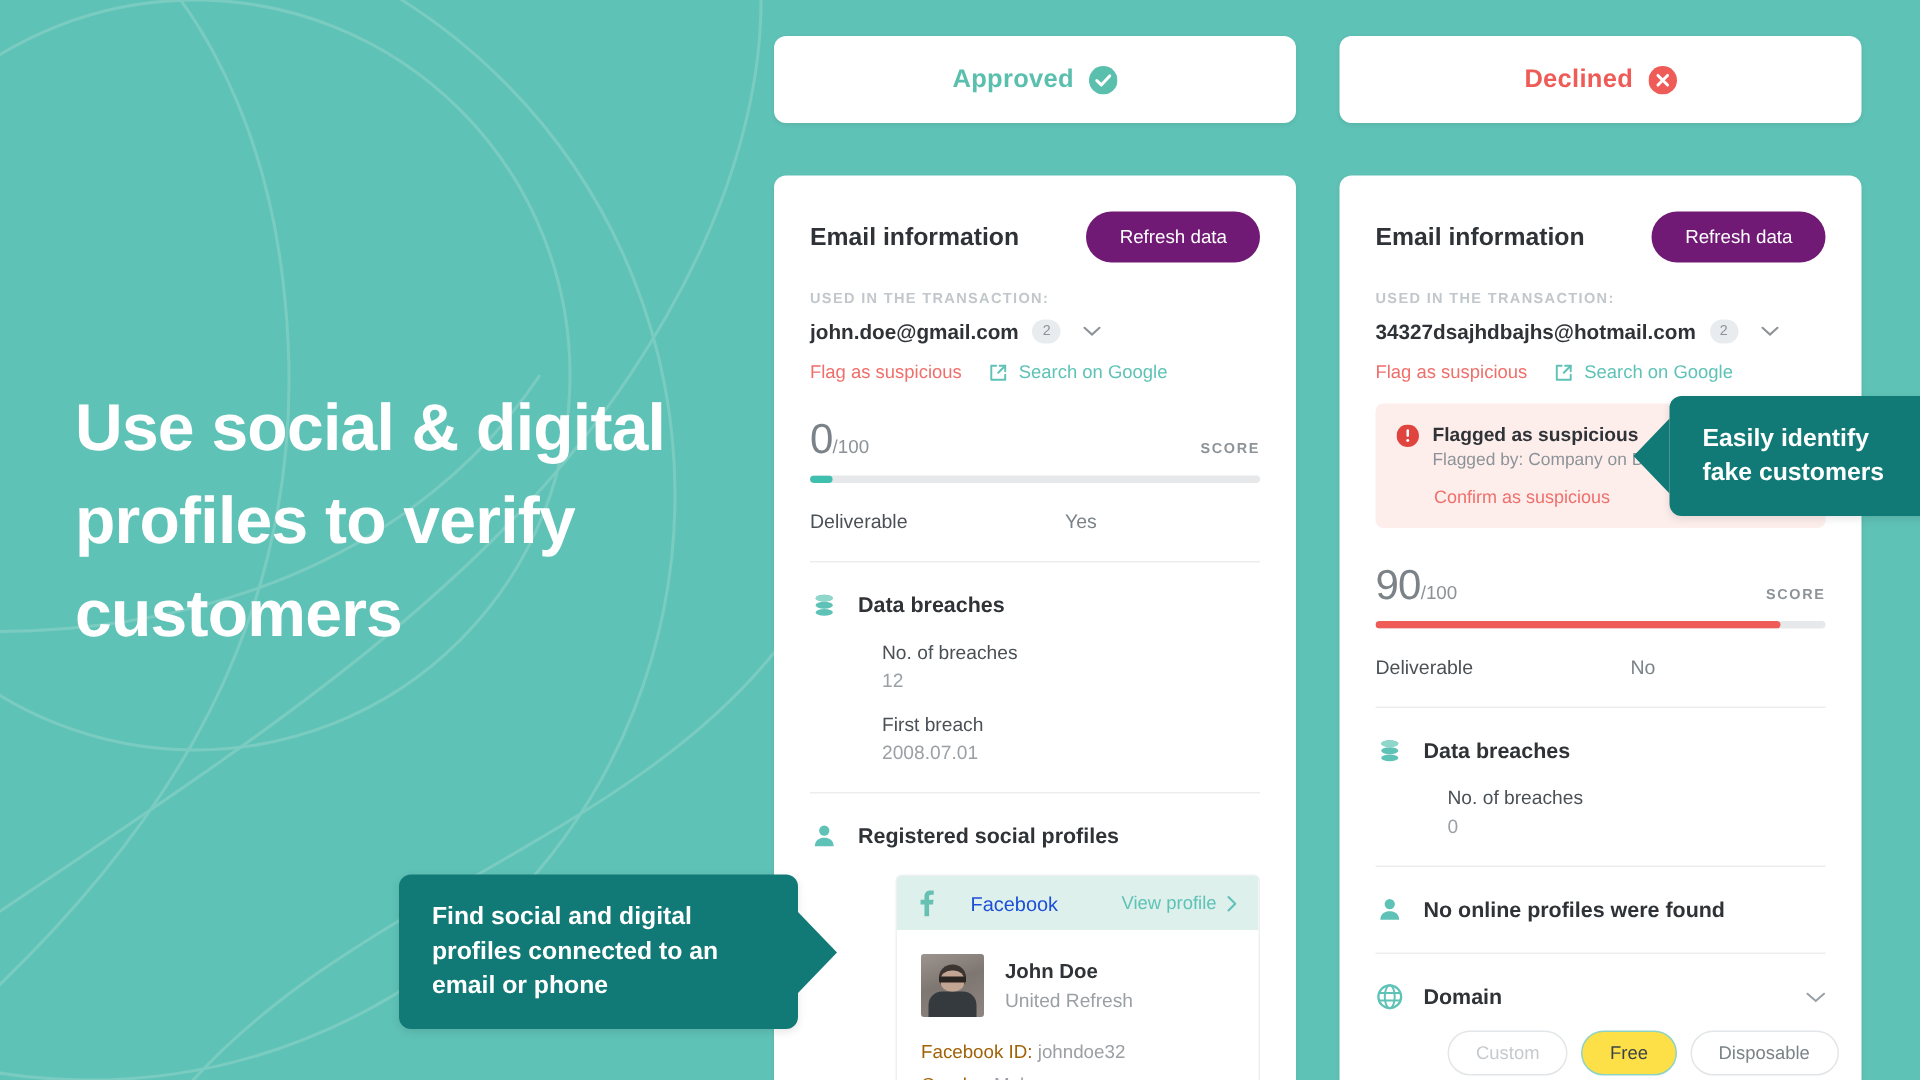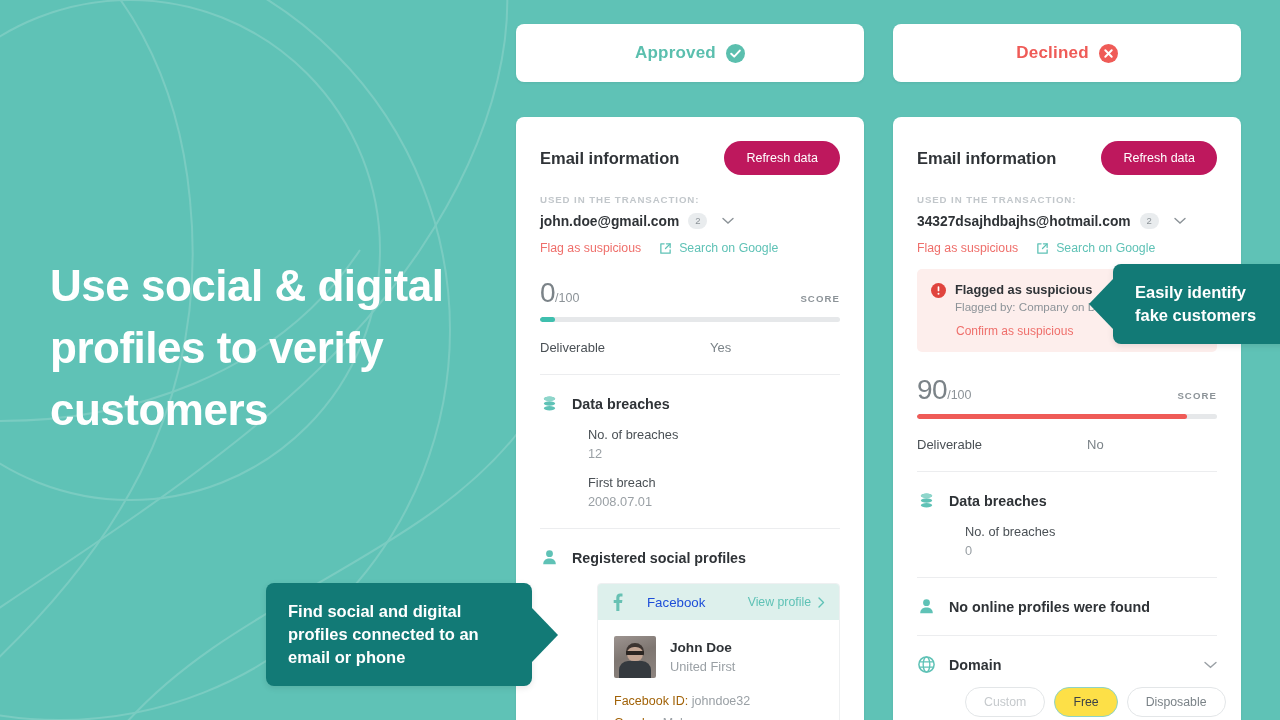--- a/index.html
+++ b/index.html
@@ -99,21 +99,21 @@
     box-shadow: 0 1px 3px rgba(0,0,0,0.07);
   }
 
   .card-head {
     display: flex;
     align-items: center;
     justify-content: space-between;
   }
   .card-title { font-size: 16.5px; font-weight: bold; color: #2f3337; }
   .refresh-btn {
-    background: #be185d;
+    background: #701a75;
     color: #ffffff;
     border: none;
     border-radius: 20px;
     font-size: 12.5px;
     font-family: "Liberation Sans", sans-serif;
     padding: 10px 22px;
     cursor: pointer;
   }
 
   .used-label {
@@ -382,21 +382,21 @@
         <div class="fb-body">
           <div class="fb-person">
             <div class="fb-avatar">
               <div class="torso"></div>
                 <div class="head"></div>
                 <div class="face"></div>
                 <div class="glasses"></div>
             </div>
             <div>
               <div class="fb-pname">John Doe</div>
-              <div class="fb-pcountry">United First</div>
+              <div class="fb-pcountry">United Refresh</div>
             </div>
           </div>
           <div class="fb-fields">
             <div class="fb-field">
               <span class="fb-fk">Facebook ID:</span>
               <span class="fb-fv">johndoe32</span>
             </div>
             <div class="fb-field">
               <span class="fb-fk">Gender:</span>
               <span class="fb-fv">Male</span>

